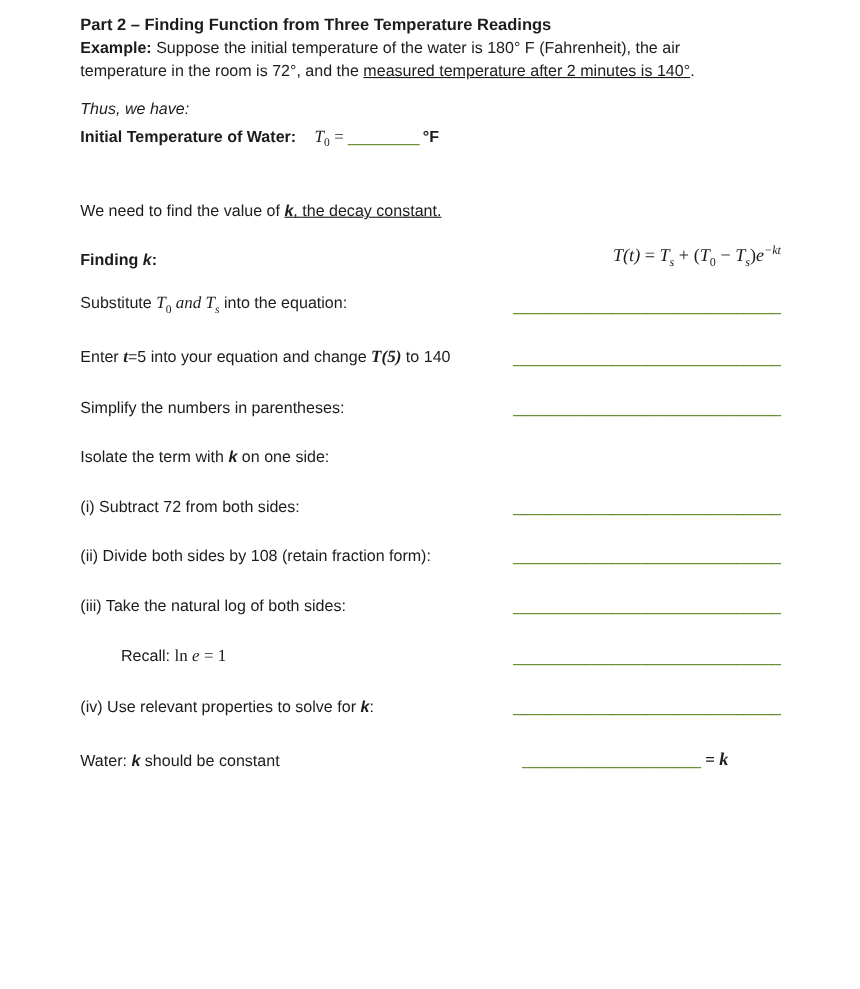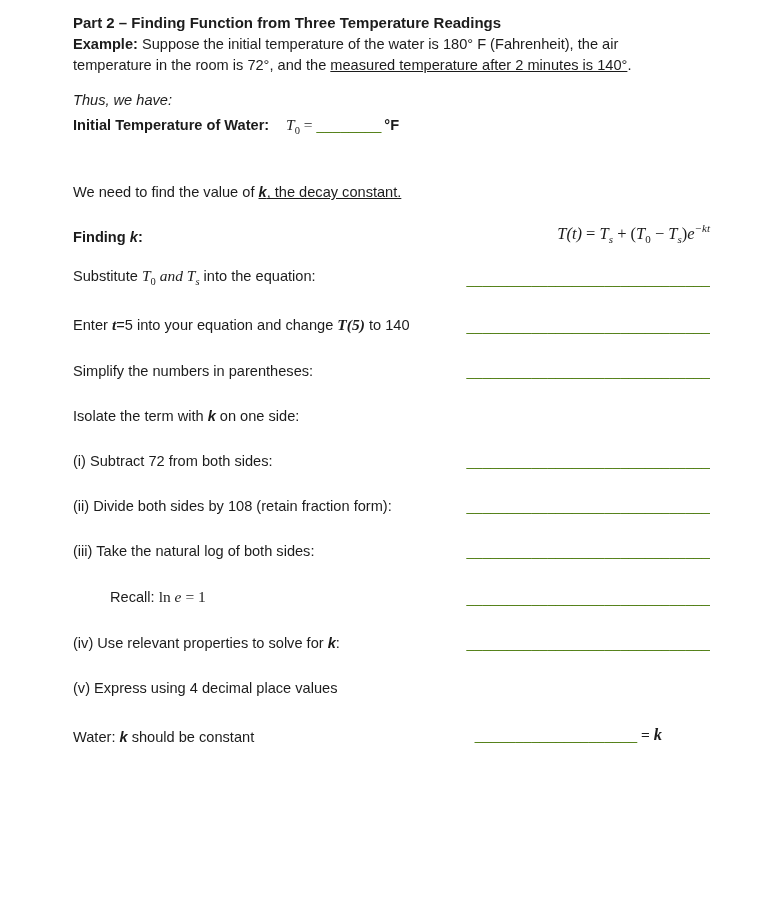--- a/index.html
+++ b/index.html
@@ -101,22 +101,19 @@
   <div class="row">
     <span class="left indent"><span>Recall: </span><span class="mathserif"><span>ln </span><span class="it">e</span><span> = 1</span></span></span>
     <span class="blank">______________________________</span>
   </div>
 
   <div class="row">
     <span class="left"><span>(iv) Use relevant properties to solve for </span><span class="k">k</span><span>:</span></span>
     <span class="blank">______________________________</span>
   </div>
 
-  <div class="row">
-    <span class="left">(v) Express using 4 decimal place values</span>
-  </div>
 
   <div class="row row-note">
     <span class="left"><span>Water: </span><span class="k">k</span><span> should be constant</span></span>
     <span class="note-right"><span class="blank">____________________</span><span class="mkeq"> = </span><span class="mk">k</span></span>
   </div>
 
 </div>
 
 </body></html>

